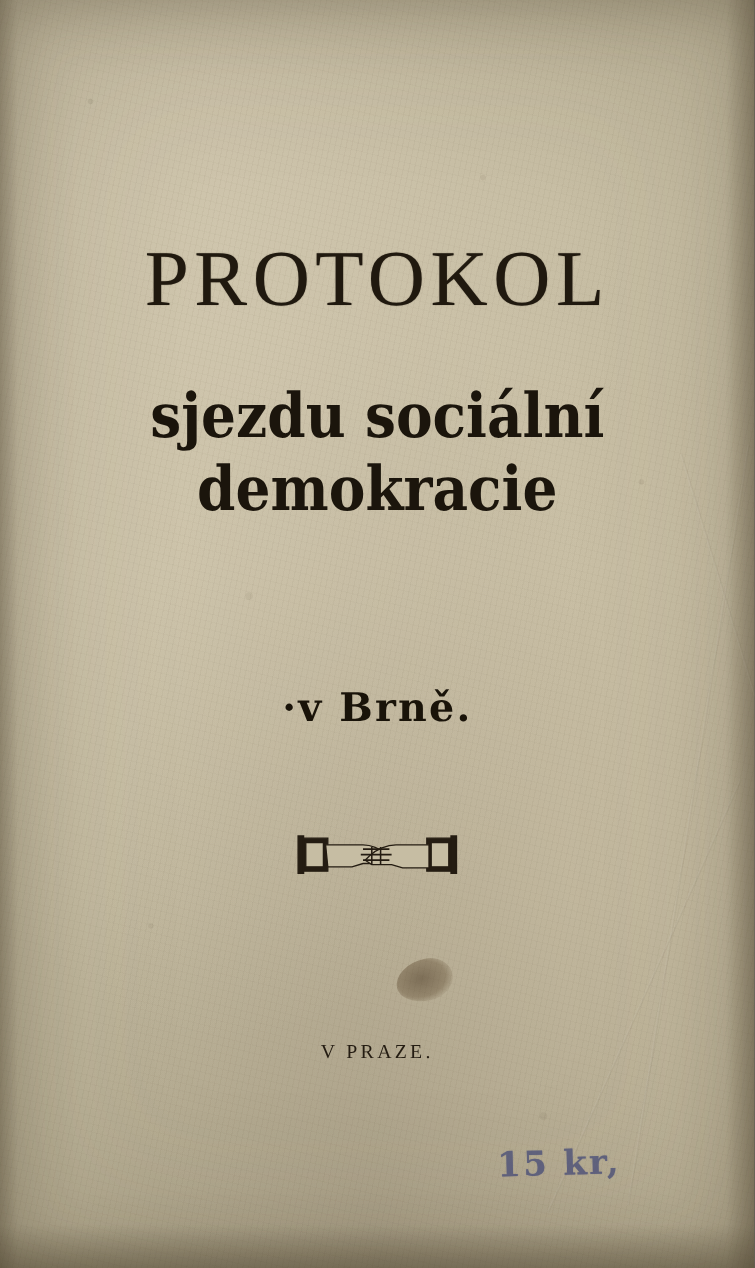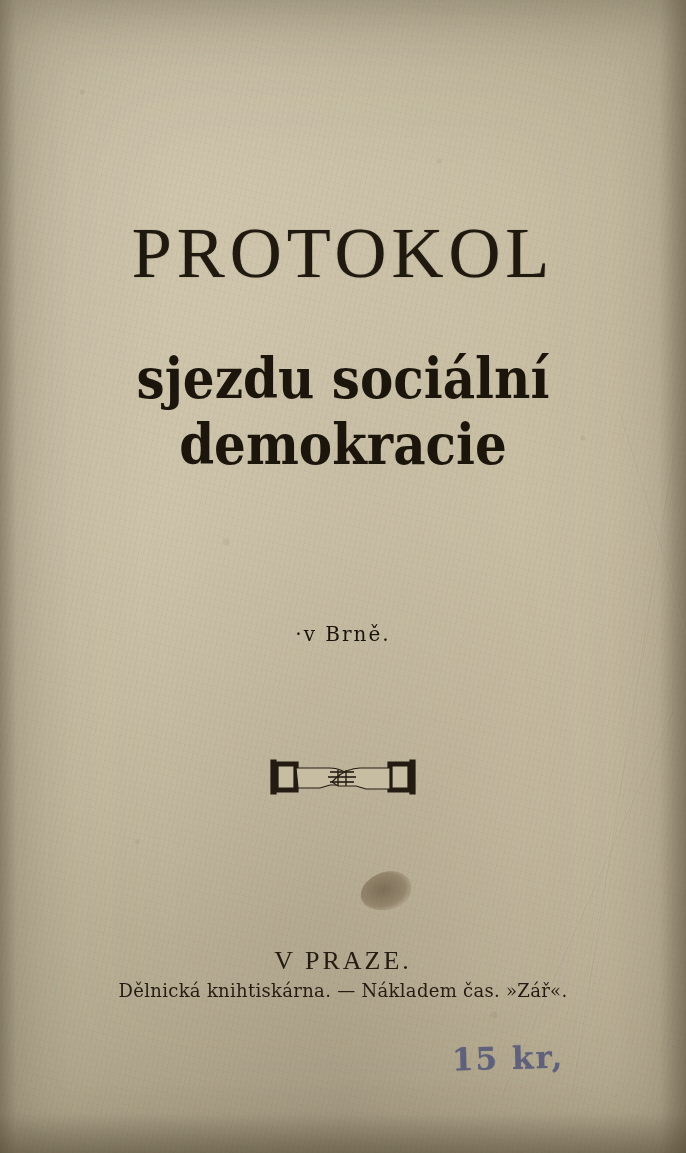--- a/index.html
+++ b/index.html
@@ -109,22 +109,22 @@
     position: absolute;
     top: 548px; left: 0; right: 0;
     font-size: 25px;
     letter-spacing: 0.5px;
     color: #221a10;
     font-family: "DejaVu Serif", serif;
   }
   .title-place {
     position: absolute;
     top: 622px; left: 0; right: 0;
-    font-size: 20px;
-    font-weight: 400;
+    font-size: 36px;
+    font-weight: 700;
     letter-spacing: 2px;
     color: #191309;
     font-family: "DejaVu Serif", serif;
   }
 
   .ornament {
     position: absolute;
     top: 748px; left: 0; right: 0;
     display: flex;
     justify-content: center;
@@ -136,21 +136,21 @@
     width: 52px; height: 38px;
     background: radial-gradient(ellipse at 45% 45%, rgba(78,60,38,0.55) 0%, rgba(96,76,50,0.40) 55%, rgba(120,100,70,0.0) 78%);
     border-radius: 58% 42% 47% 53% / 55% 48% 52% 45%;
     transform: rotate(-12deg);
     pointer-events: none;
   }
 
   .imprint-1 {
     position: absolute;
     top: 946px; left: 0; right: 0;
-    font-size: 26px;
+    font-size: 18px;
     letter-spacing: 3px;
     color: #241c12;
     font-family: "Liberation Serif", serif;
   }
   .imprint-2 {
     position: absolute;
     top: 980px; left: 0; right: 0;
     font-size: 18px;
     letter-spacing: 0.3px;
     color: #241c12;
@@ -225,21 +225,20 @@
             <path d="M78 22 L78 38" stroke-width="1.4" fill="none"></path>
           </g>
         </svg>
       </span>
     </div>
 
     <div class="stain"></div>
 
     <div class="imprint-1">V PRAZE.</div>
 
-    <div class="imprint-2">Dělnická knihtiskárna. — Nákladem čas. »Zář«.</div>
 
 
     <div class="price-stamp">15 kr,</div>
 
   </div>
 
   <div class="vignette"></div>
 </div>
 
 </body></html>

